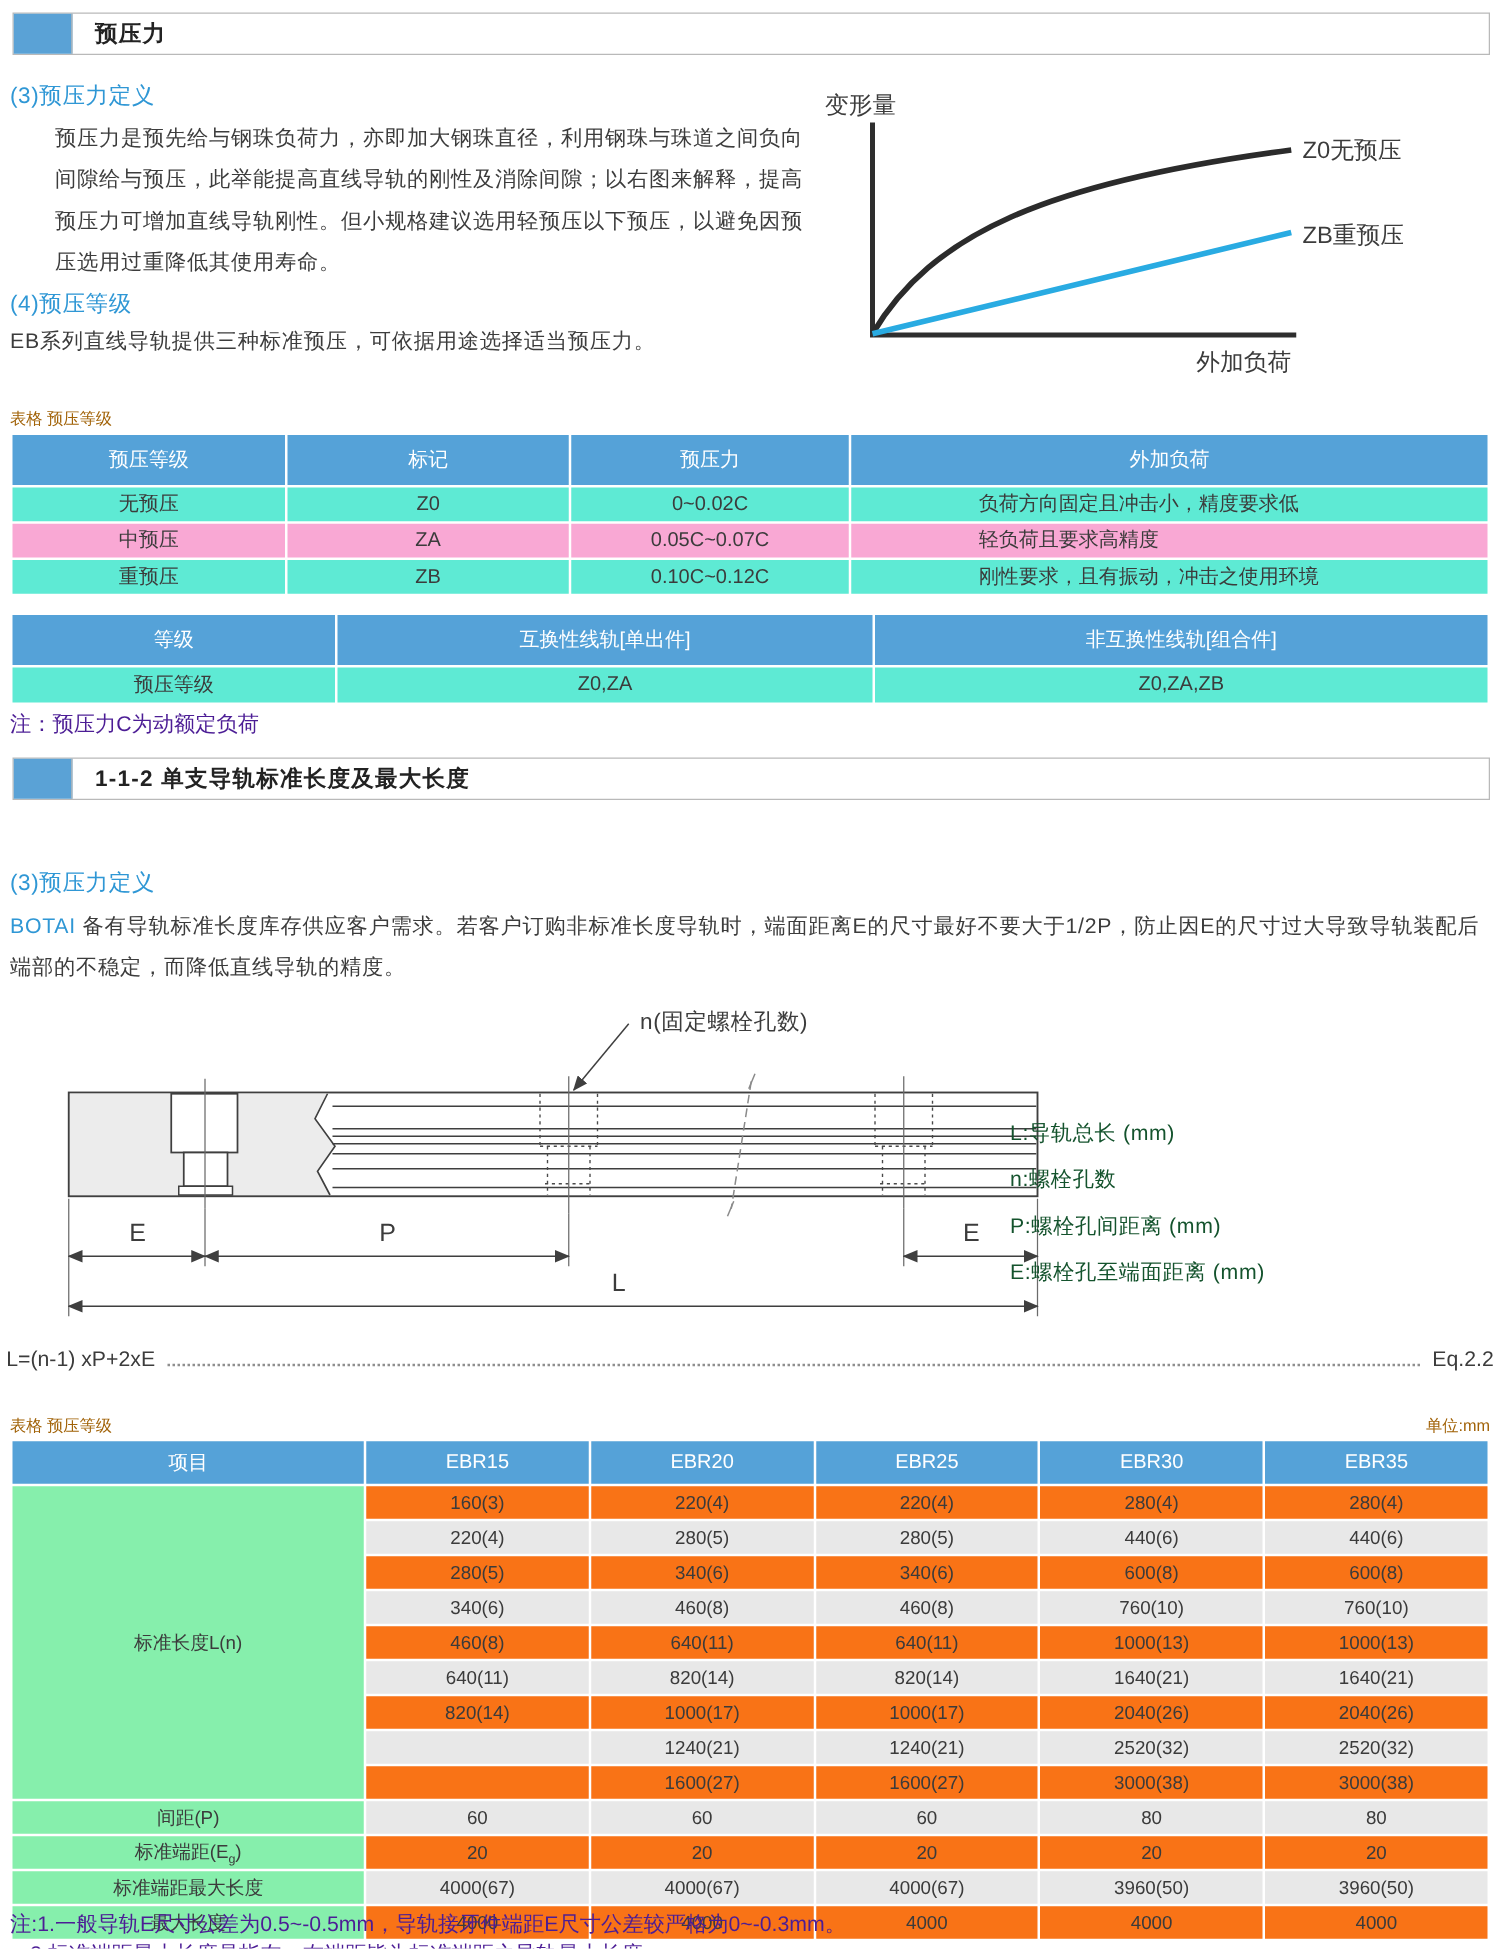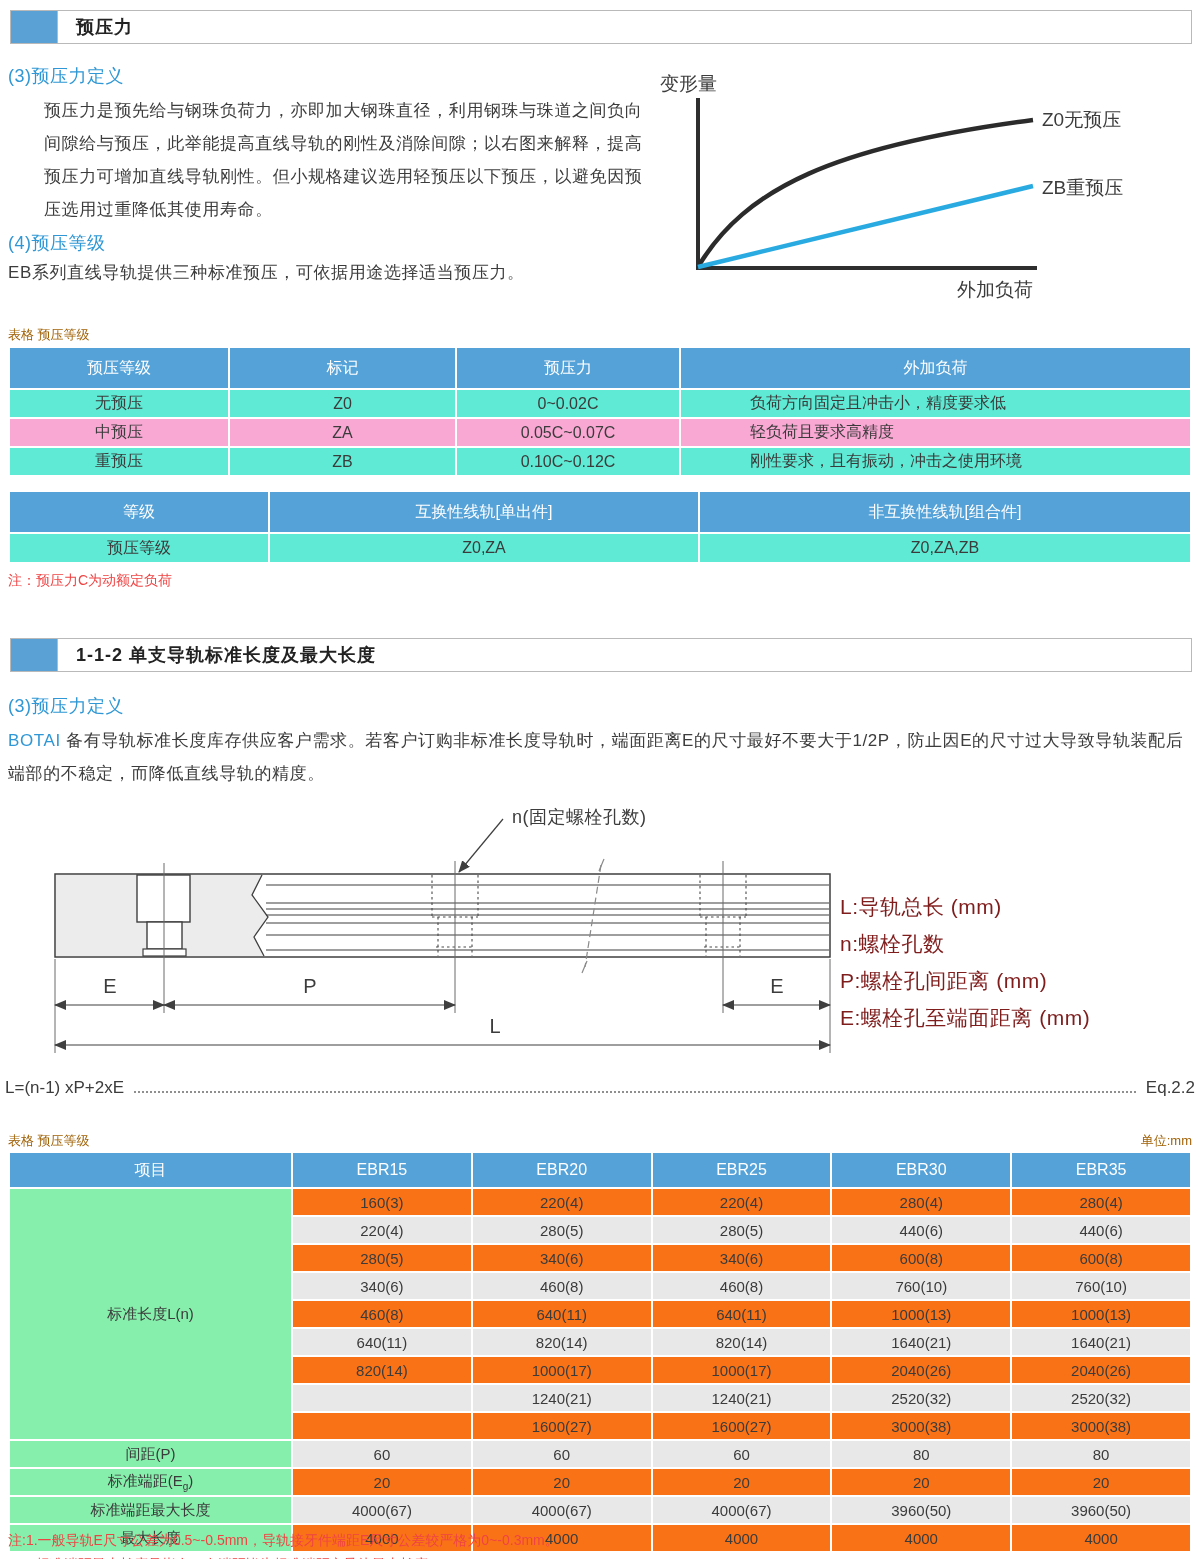--- a/index.html
+++ b/index.html
@@ -9,43 +9,43 @@
   .bar{position:absolute;left:10px;width:1182px;height:34px;border:1px solid #b9b9b9;
        background:#fff;display:flex;align-items:center;box-sizing:border-box;}
   .bar .sq{width:46px;height:100%;background:#5aa2d6;flex:0 0 auto;border-right:1px solid #b9b9b9;}
   .bar .ttl{font-size:18px;font-weight:bold;color:#222;padding-left:18px;letter-spacing:1px;}
   
   .subhead{position:absolute;left:8px;font-size:18px;color:#2f97d5;letter-spacing:0.5px;}
   .para{position:absolute;left:8px;font-size:17px;line-height:33px;color:#3c3c3c;letter-spacing:0.6px;}
   .blue{color:#2f97d5;}
   
   .cap{position:absolute;font-size:13px;color:#a16207;}
-  .note{position:absolute;left:8px;font-size:14px;color:#ef4444;line-height:24px;}
+  .note{position:absolute;left:8px;font-size:17px;color:#4c1d95;line-height:24px;}
   
   .t{position:absolute;left:8px;width:1184px;border-collapse:separate;border-spacing:2px;table-layout:fixed;}
   .t th{background:#55a2d8;color:#fff;font-weight:400;font-size:16px;text-align:center;}
   .t td{text-align:center;font-size:16px;color:#3b3b3b;}
   .t1 th,.t2 th{height:38px;}
   .t1 td{height:25px;}
   .t2 td{height:26px;}
   .r0{background:#5eead4;}
   .r1{background:#f9a8d4;}
-  .cond{text-align:left !important;padding-left:69px;}
+  .cond{text-align:left !important;padding-left:102px;}
   .t3 th{height:32px;}
   .t3 td{height:24px;font-size:15px;}
   .t3 .w{background:#f97316;}
   .t3 .g{background:#e8e8e8;}
   .t3 .lbl{background:#86efac;}
   sub{font-size:10px;}
   
   .formula{position:absolute;left:5px;width:1190px;display:flex;align-items:center;
            font-size:17px;color:#3c3c3c;}
   .formula .dots{flex:1;border-bottom:2px dotted #8f8f8f;height:2px;margin:0 10px;transform:translateY(3px);}
   
-  .legend{position:absolute;left:840px;top:888px;font-size:21px;line-height:37px;color:#7f1d1d;letter-spacing:0.5px;}
+  .legend{position:absolute;left:808px;top:888px;font-size:17px;line-height:37px;color:#14532d;letter-spacing:0.5px;}
   svg text{fill:#3c3c3c;}
 </style>
 </head>
 <body>
 
 <div class="page">
 
   <div class="bar" style="top:10px;">
     <div class="sq"></div>
     <div class="ttl">预压力</div>
@@ -120,21 +120,21 @@
     <tbody>
       <tr>
         <td class="r0">预压等级</td>
         <td class="r0">Z0,ZA</td>
         <td class="r0">Z0,ZA,ZB</td>
       </tr>
     </tbody>
   </table>
   <div class="note" style="top:568px;">注：预压力C为动额定负荷</div>
 
-  <div class="bar" style="top:638px;">
+  <div class="bar" style="top:606px;">
     <div class="sq"></div>
     <div class="ttl">1-1-2 单支导轨标准长度及最大长度</div>
   </div>
 
   <div class="subhead" style="top:694px;">(3)预压力定义</div>
   <div class="para" style="top:724px;width:1186px;"><span class="blue">BOTAI</span><span> 备有导轨标准长度库存供应客户需求。若客户订购非标准长度导轨时，端面距离E的尺寸最好不要大于1/2P，防止因E的尺寸过大导致导轨装配后端部的不稳定，而降低直线导轨的精度。</span></div>
 
   <svg style="position:absolute;left:0;top:795px;" width="1200" height="270" viewBox="0 0 1200 270">
     <defs>
       <marker id="ar" markerWidth="12" markerHeight="10" refX="11" refY="5" orient="auto-start-reverse" markerUnits="userSpaceOnUse">

